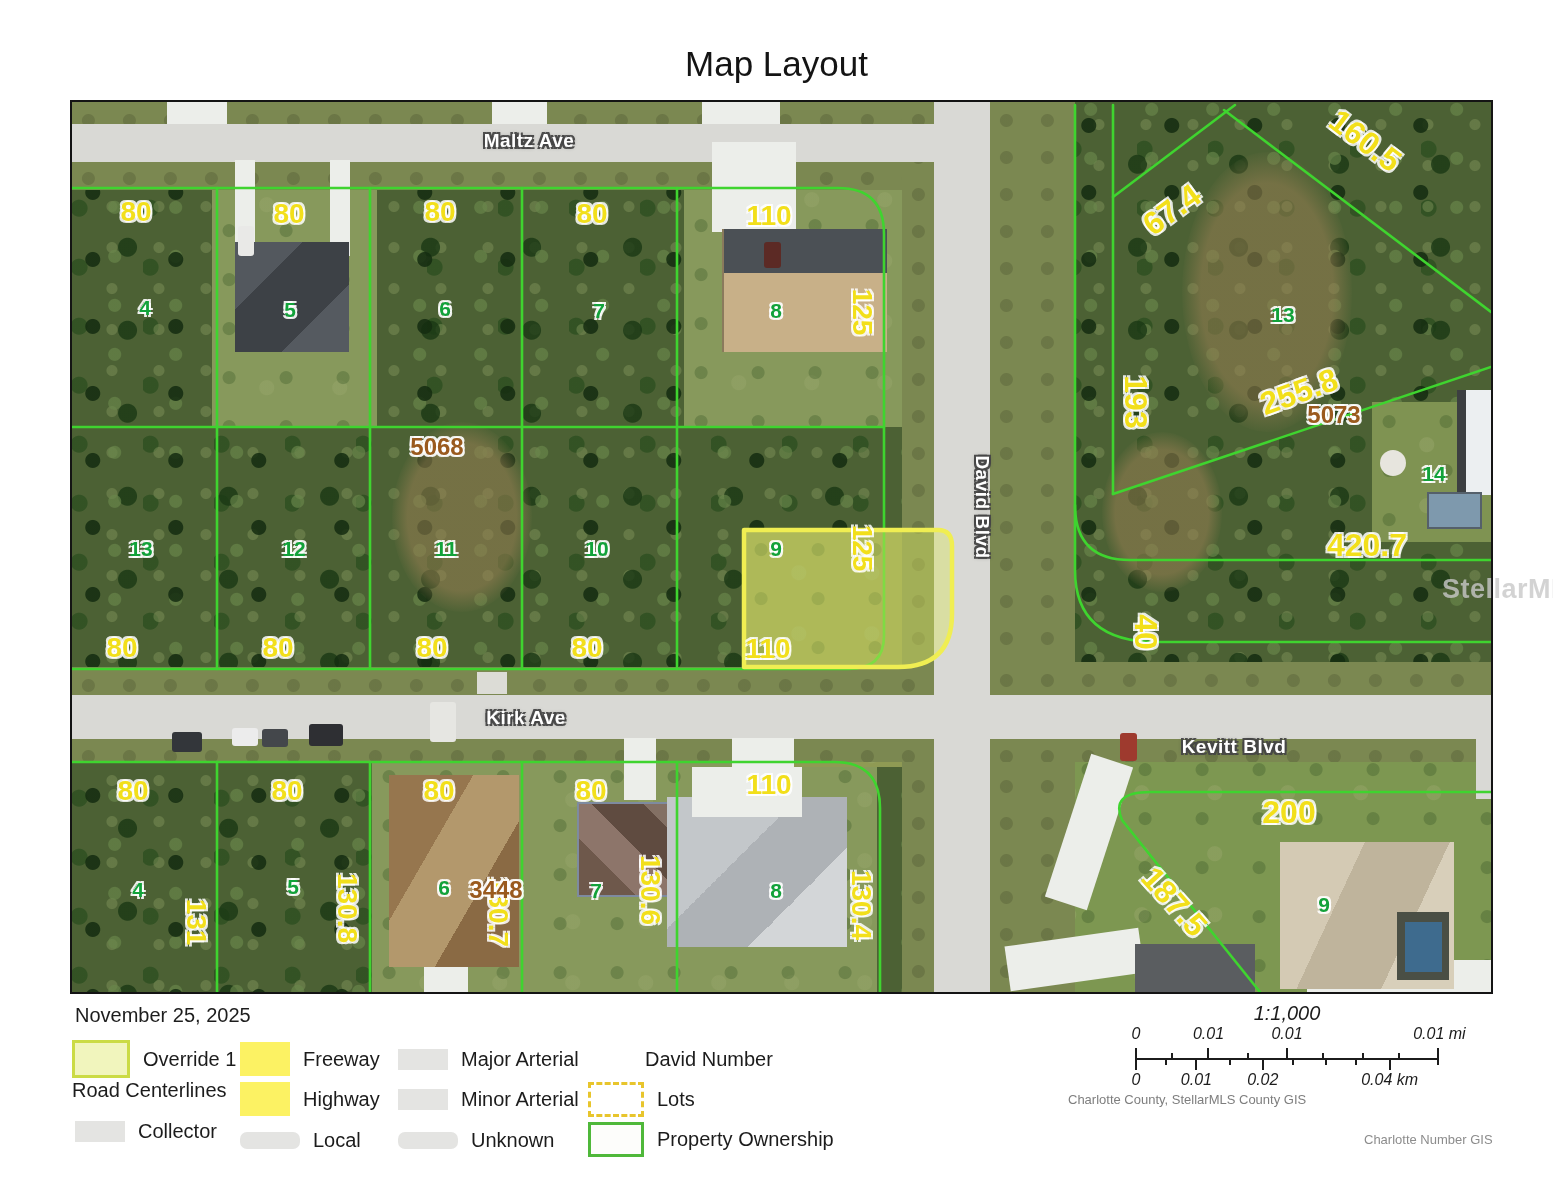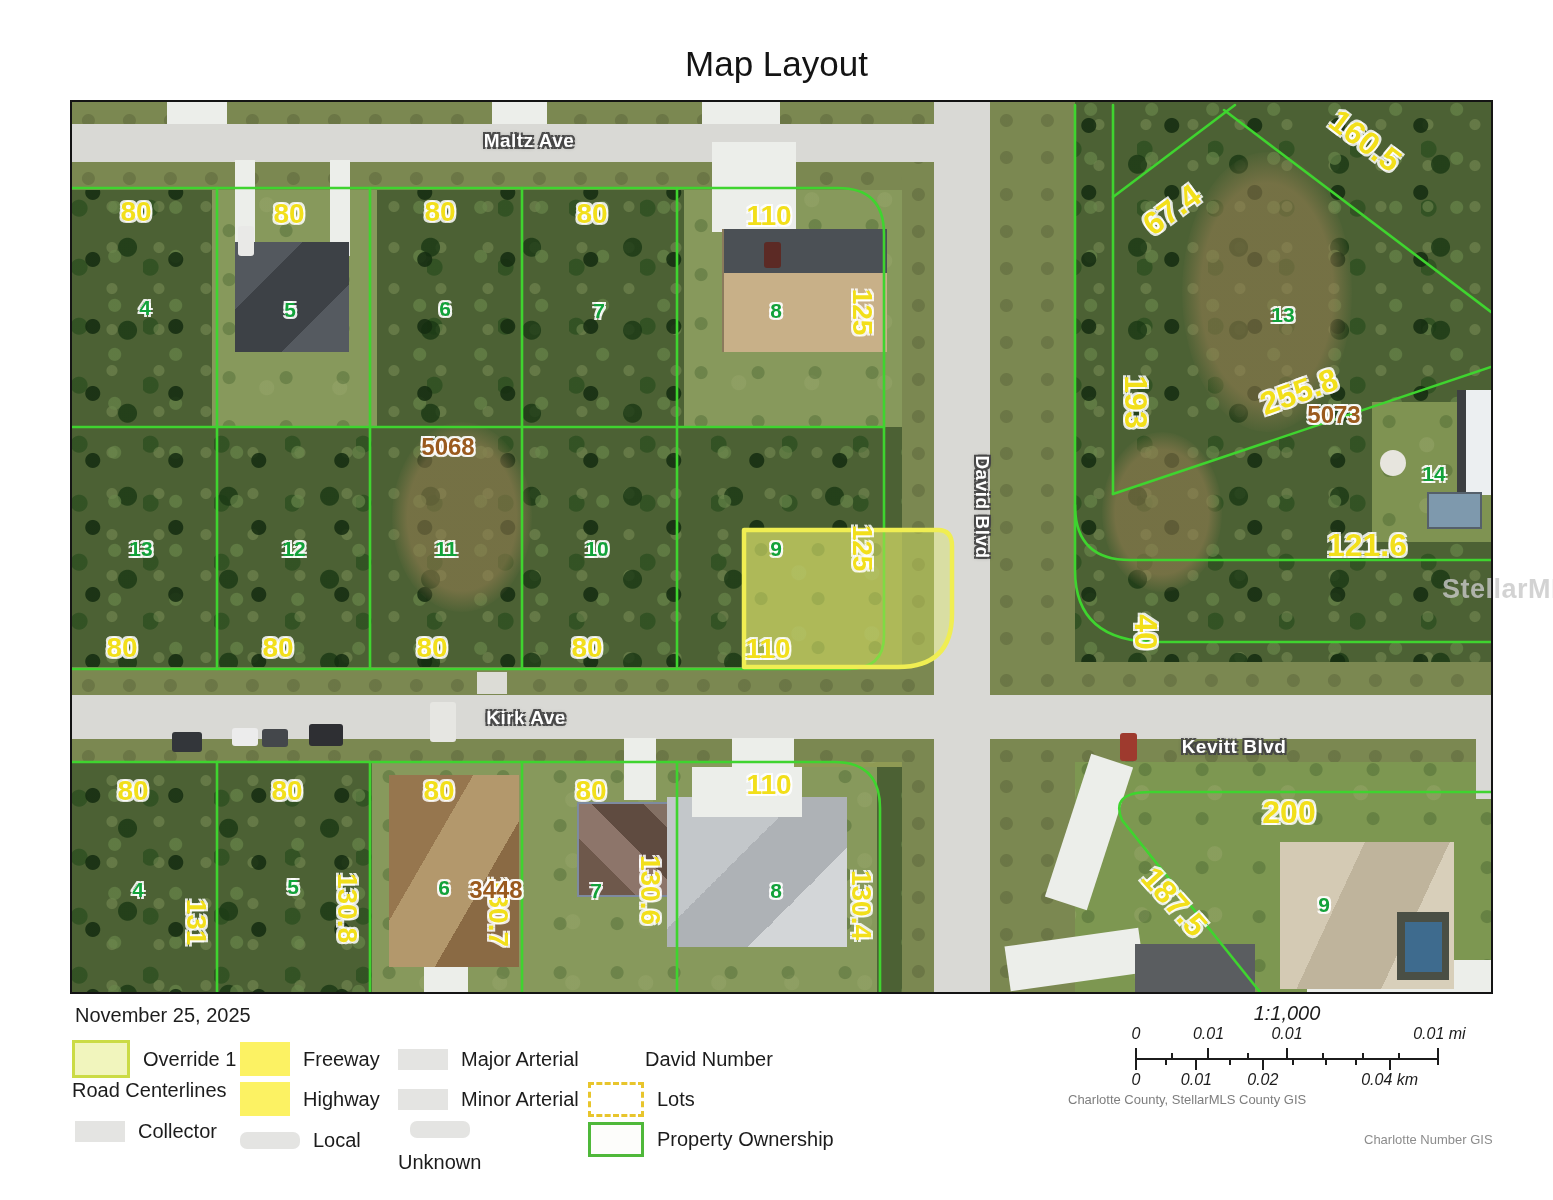--- a/index.html
+++ b/index.html
@@ -198,21 +198,21 @@
       <div class="dim" style="left: 697px; top: 683px;">110</div>
       <div class="dim" style="left: 124px; top: 820px; --r: 90deg;">131</div>
       <div class="dim" style="left: 275px; top: 806px; --r: 90deg;">130.8</div>
       <div class="dim" style="left: 426px; top: 810px; --r: 90deg;">130.7</div>
       <div class="dim" style="left: 578px; top: 788px; --r: 90deg;">130.6</div>
       <div class="dim" style="left: 789px; top: 803px; --r: 90deg;">130.4</div>
       <div class="dim dim-big" style="left: 1100px; top: 108px; --r: -36deg;">67.4</div>
       <div class="dim dim-big" style="left: 1293px; top: 39px; --r: 37deg;">160.5</div>
       <div class="dim dim-big" style="left: 1063px; top: 300px; --r: 90deg;">193</div>
       <div class="dim dim-big" style="left: 1227px; top: 290px; --r: -20deg;">255.8</div>
-      <div class="dim dim-big" style="left: 1295px; top: 443px;">121.6</div>
+      <div class="dim dim-big" style="left: 1295px; top: 443px;">420.7</div>
       <div class="dim dim-big" style="left: 1073px; top: 530px; --r: 90deg;">40</div>
       <div class="dim dim-big" style="left: 1217px; top: 710px;">200</div>
       <div class="dim dim-big" style="left: 1102px; top: 800px; --r: 48deg;">187.5</div>
       <div class="lot-num" style="left: 73px; top: 206px;">4</div>
       <div class="lot-num" style="left: 218px; top: 208px;">5</div>
       <div class="lot-num" style="left: 373px; top: 207px;">6</div>
       <div class="lot-num" style="left: 527px; top: 209px;">7</div>
       <div class="lot-num" style="left: 704px; top: 209px;">8</div>
       <div class="lot-num" style="left: 69px; top: 447px;">13</div>
       <div class="lot-num" style="left: 222px; top: 447px;">12</div>
@@ -220,21 +220,21 @@
       <div class="lot-num" style="left: 525px; top: 447px;">10</div>
       <div class="lot-num" style="left: 704px; top: 447px;">9</div>
       <div class="lot-num" style="left: 1211px; top: 213px;">13</div>
       <div class="lot-num" style="left: 1362px; top: 372px;">14</div>
       <div class="lot-num" style="left: 66px; top: 788px;">4</div>
       <div class="lot-num" style="left: 221px; top: 785px;">5</div>
       <div class="lot-num" style="left: 372px; top: 786px;">6</div>
       <div class="lot-num" style="left: 524px; top: 789px;">7</div>
       <div class="lot-num" style="left: 704px; top: 789px;">8</div>
       <div class="lot-num" style="left: 1252px; top: 803px;">9</div>
-      <div class="block-num" style="left: 376px; top: 345px;">5068</div>
+      <div class="block-num" style="left: 365px; top: 345px;">5068</div>
       <div class="block-num" style="left: 1262px; top: 313px;">5073</div>
       <div class="block-num" style="left: 424px; top: 788px;">3448</div>
       <div class="street" style="left: 457px; top: 39px;">Maltz Ave</div>
       <div class="street" style="left: 454px; top: 616px;">Kirk Ave</div>
       <div class="street" style="left: 1162px; top: 617px; margin-top: 28px;">Kevitt Blvd</div>
       <div class="street" style="left: 910px; top: 405px; --r: 90deg;">David Blvd</div>
     </div>
 </div>
 
 <div class="abs" id="watermark">StellarMLS</div>
@@ -273,21 +273,21 @@
       <span class="legend-label">Lots</span>
     </div>
     <div class="legend-item" style="left: 75px; top: 1112px;">
       <span class="sw sw-gray"></span>
       <span class="legend-label">Collector</span>
     </div>
     <div class="legend-item" style="left: 240px; top: 1121px;">
       <span class="sw sw-pill"></span>
       <span class="legend-label">Local</span>
     </div>
-    <div class="legend-item" style="left: 398px; top: 1121px; flex-direction: column;">
+    <div class="legend-item" style="left: 398px; top: 1121px;">
       <span class="sw sw-pill"></span>
       <span class="legend-label">Unknown</span>
     </div>
     <div class="legend-item" style="left: 588px; top: 1120px;">
       <span class="sw sw-own"></span>
       <span class="legend-label">Property Ownership</span>
     </div>
   </div>
 
 <div class="abs" id="scalebar">

